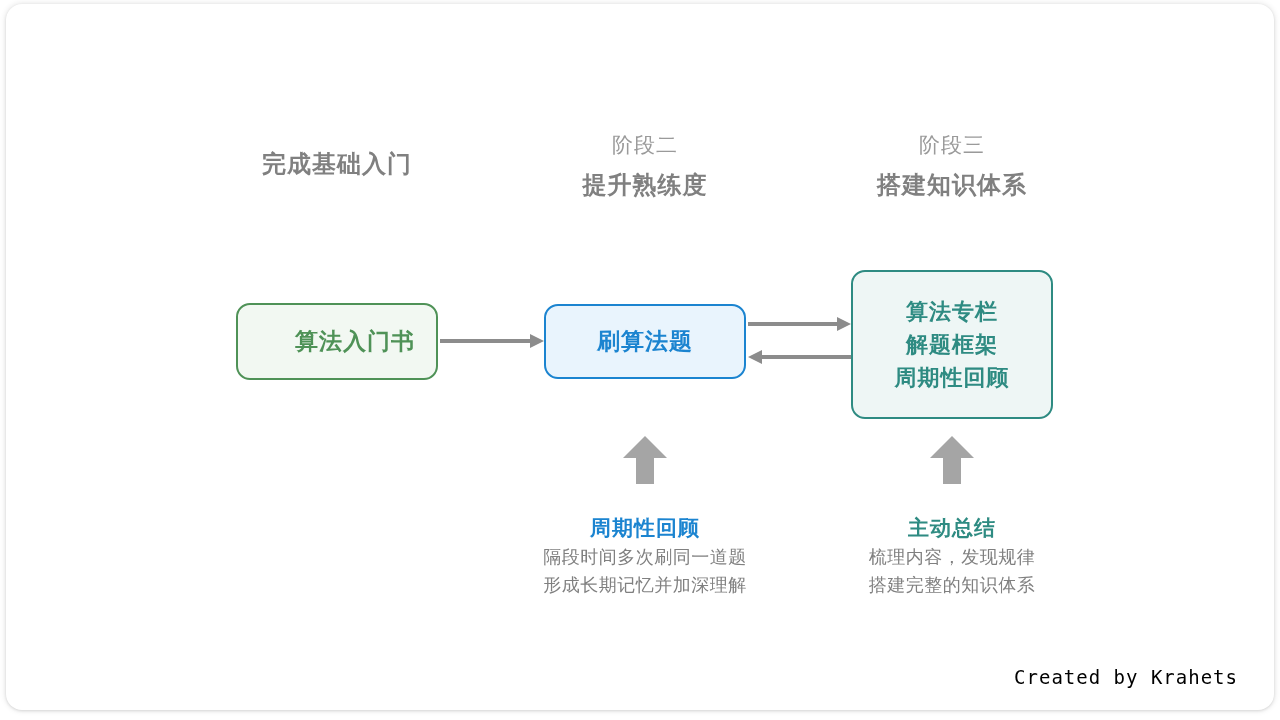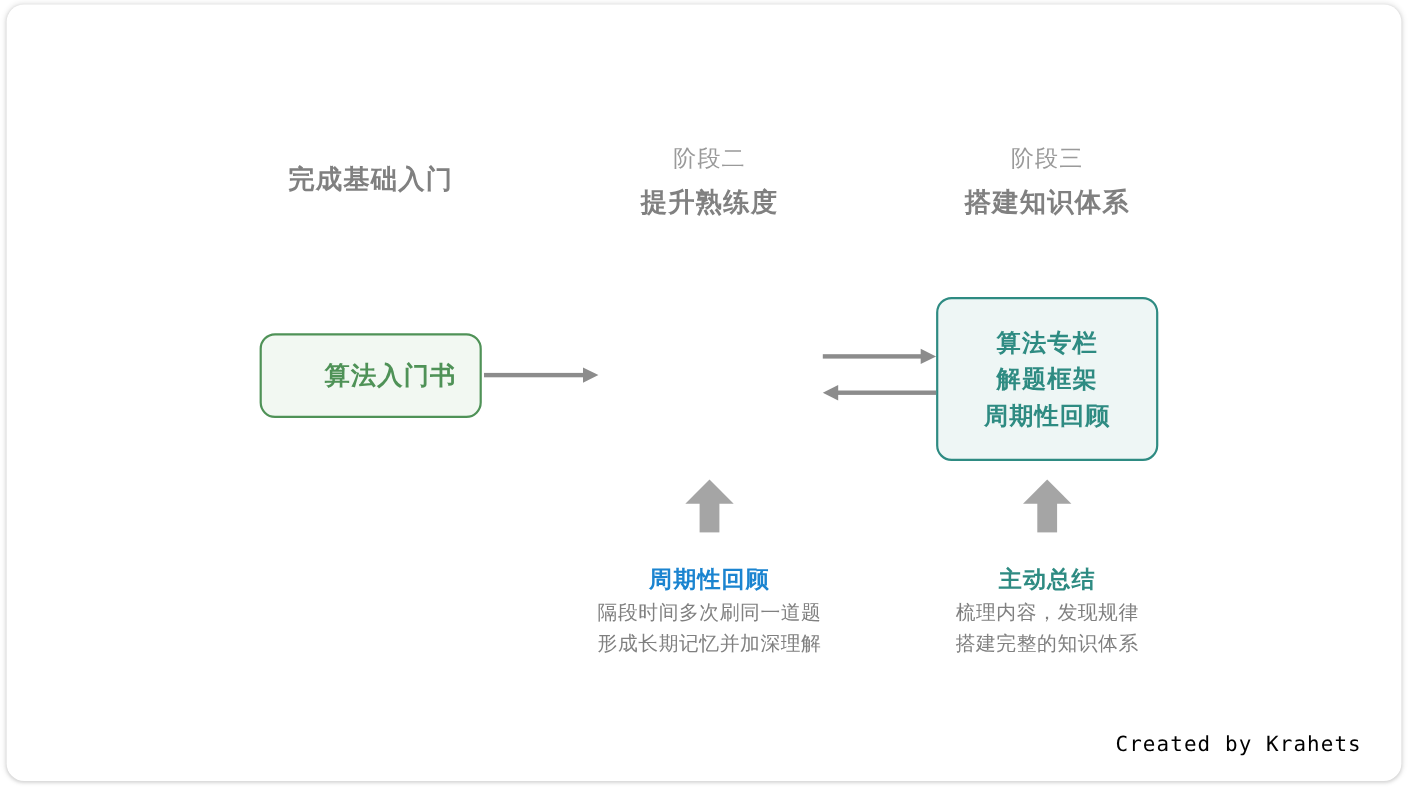--- a/index.html
+++ b/index.html
@@ -177,20 +177,23 @@
 
   <div class="stage" style="left:826px; top:130px;">
     <div class="stage-sub">阶段三</div>
     <div class="stage-title">搭建知识体系</div>
   </div>
 
   <div class="node node-green" style="left:230px; top:299px; width:202px; height:77px; font-size:23px;padding-left:36px;">
     <div class="line">算法入门书</div>
   </div>
 
+  <div class="node node-blue" style="left:538px; top:300px; width:202px; height:75px; font-size:23px;">
+    <div class="line">刷算法题</div>
+  </div>
 
   <div class="node node-teal" style="left:845px; top:266px; width:202px; height:149px; font-size:22px;">
     <div class="line">算法专栏</div>
     <div class="line">解题框架</div>
     <div class="line">周期性回顾</div>
   </div>
 
   <div class="harrow right" style="left:434px; top:329px; width:104px;">
     <div class="shaft"></div>
     <div class="head"></div>

